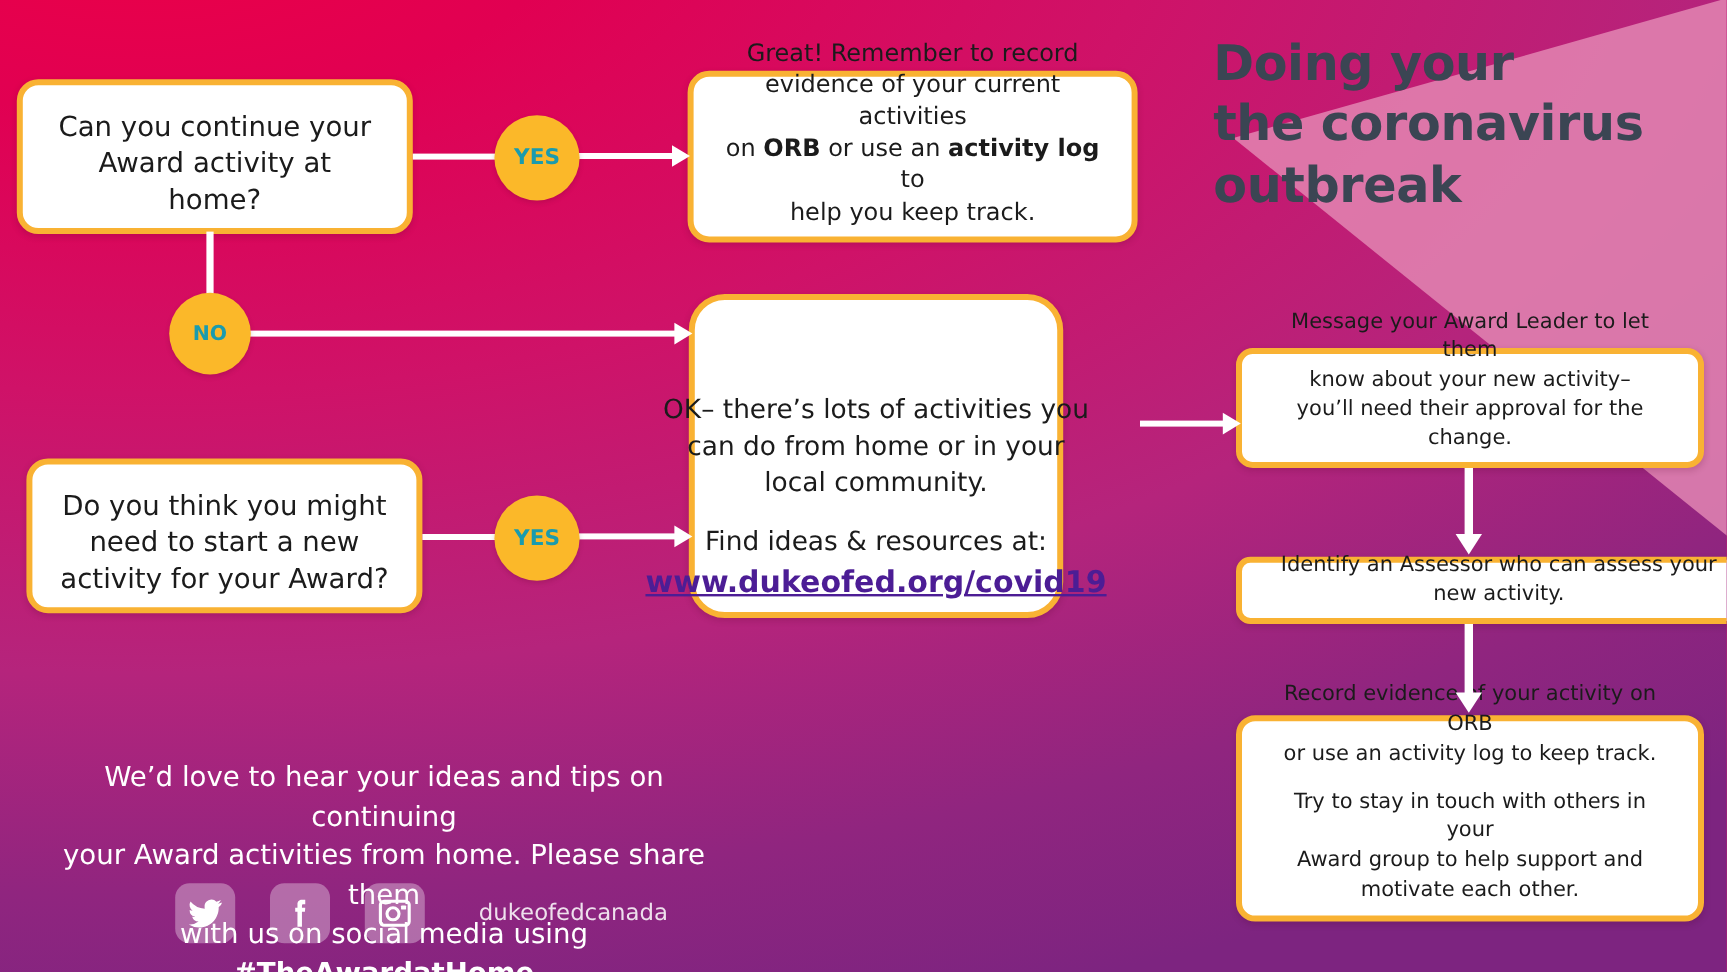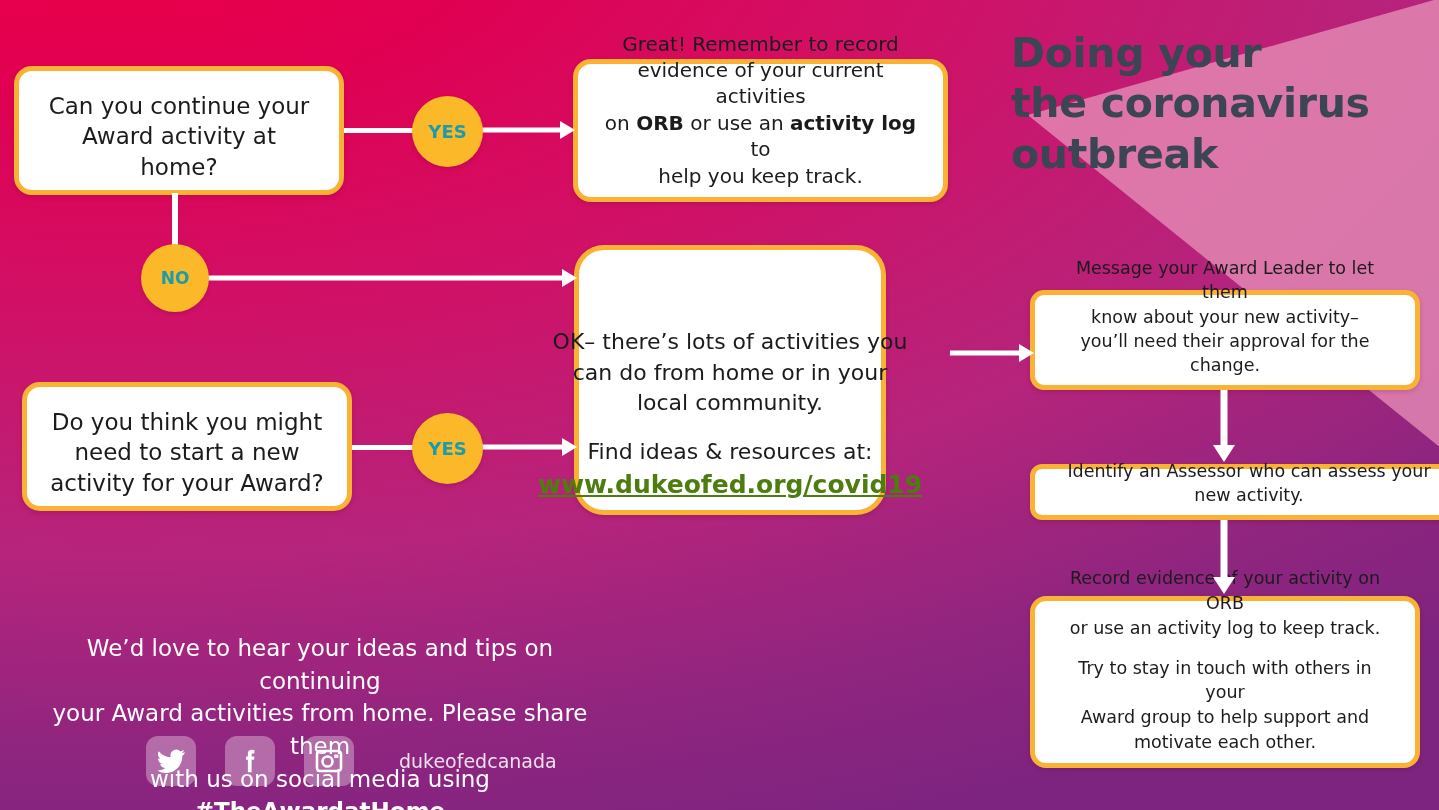--- a/index.html
+++ b/index.html
@@ -59,21 +59,21 @@
 
   #box-q1      { left:14px;   top:66px;  width:330px; height:129px; font-size:23px; line-height:1.32; }
   #box-yes1    { left:573px;  top:59px;  width:375px; height:143px; font-size:20px; line-height:1.32; }
   #box-q2      { left:22px;   top:382px; width:330px; height:129px; font-size:23px; line-height:1.32; }
   #box-mid     { left:574px;  top:245px; width:312px; height:270px; font-size:22px; line-height:1.38; border-radius:30px;}
   #box-r1      { left:1030px; top:290px; width:390px; height:100px; font-size:17.5px; line-height:1.38; border-radius:14px;}
   #box-r2      { left:1030px; top:464px; width:438px; height:56px;  font-size:17.5px; line-height:1.38; border-radius:12px;}
   #box-r3      { left:1030px; top:596px; width:390px; height:172px; font-size:17.5px; line-height:1.42; border-radius:16px;}
 
   .link {
-    color:#4d7c0f;
+    color:#4c1d95;
     text-decoration:underline;
     font-weight:600;
     font-size:25px;
     white-space:nowrap;
   }
   b { font-weight:bold; }
 
   
   .pill {
     position:absolute;

